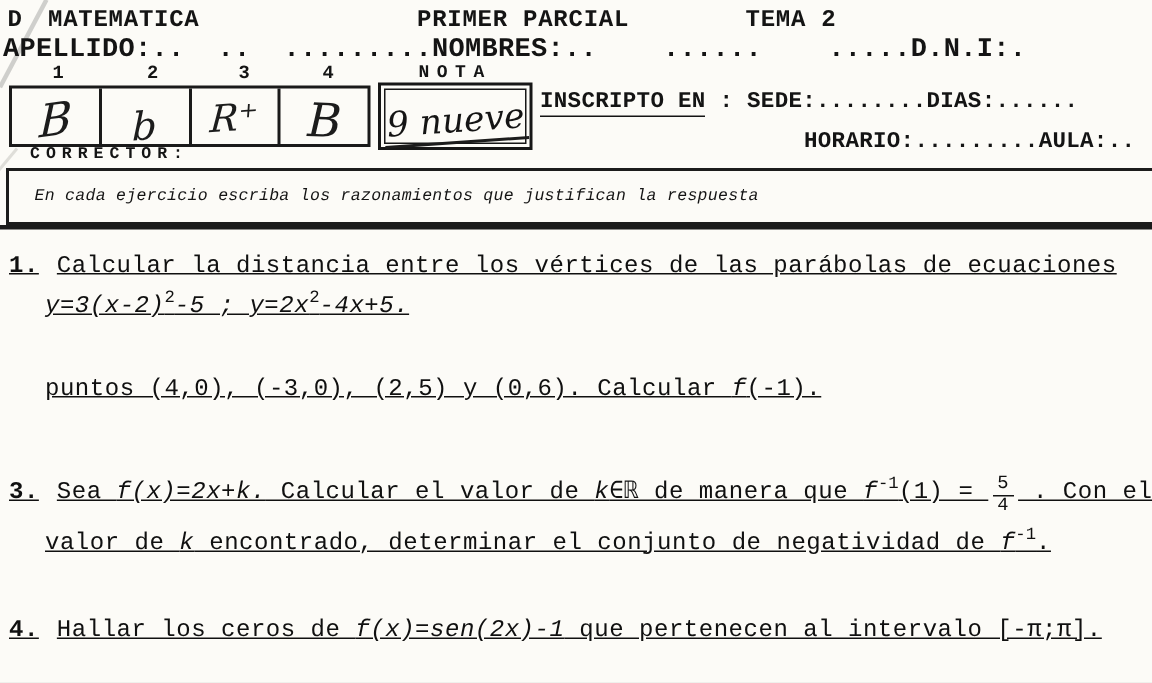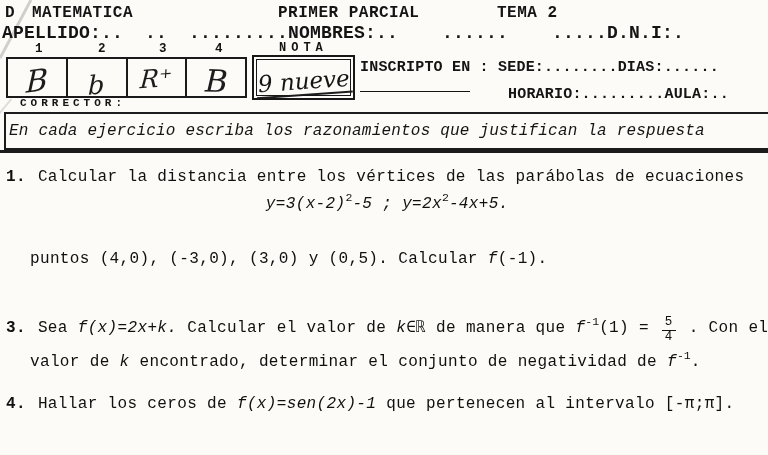--- a/index.html
+++ b/index.html
@@ -37,31 +37,31 @@
     display:flex;align-items:center;justify-content:center;overflow:visible;
   }
   .hwnota{
     font-family:"DejaVu Serif",serif;font-style:italic;font-size:23px;line-height:1;
     transform:rotate(-4deg);border-bottom:2px solid #1c1c1c;
     padding:0 2px 1px 2px;position:relative;top:5px;white-space:pre;
   }
   .notalabel{font-size:12px;font-weight:bold;letter-spacing:5px;text-align:right;}
   .corrector{font-size:11px;font-weight:bold;letter-spacing:4px;}
   .insc{font-size:15px;font-weight:bold;letter-spacing:.2px;}
-  .insc .ul{border-bottom:1.6px solid #141414;padding-bottom:15px;}
+  .insc .ul{border-bottom:1.6px solid #141414;padding-bottom:1px;}
   .banner{
     position:absolute;left:4px;top:112px;width:780px;height:34px;
     border:2px solid #1c1c1c;display:flex;align-items:center;
   }
   .banner .txt{
-    font-style:italic;font-size:16px;letter-spacing:.2px;padding-left:3px;white-space:pre;
+    font-style:italic;font-size:11px;letter-spacing:.2px;padding-left:17px;white-space:pre;
   }
   .rule{position:absolute;left:0;top:150px;width:768px;height:2.5px;background:#1b1b1b;}
   .ex{position:absolute;left:6px;font-size:16px;letter-spacing:.35px;color:#101010;}
-  .ex .line{white-space:pre;line-height:20px;}
+  .ex .line{white-space:pre;line-height:20px;text-decoration:underline;}
   .ex .line2{margin-top:7px;}
   .ex .num{font-weight:bold;}
   .ex .indent{padding-left:12px;}
   .sup{font-size:11.5px;position:relative;top:-7px;letter-spacing:0;}
   .frac{
     display:inline-block;vertical-align:-8px;text-align:center;
     font-size:12.5px;line-height:1.1;margin:0 3px;
   }
   .frac .fnum{display:block;padding:0 3px;border-bottom:1.4px solid #141414;}
   .frac .fden{display:block;}
@@ -109,38 +109,38 @@
 
   <div class="notabox">
     <div class="inner">
       <span class="hwnota">9 nueve</span>
     </div>
   </div>
 
   <span class="abs corrector" style="left:20px;top:97px;">CORRECTOR:</span>
 
   <div class="abs insc" style="left:360px;top:59px;"><span class="ul">INSCRIPTO EN</span><span> : SEDE:........DIAS:......</span></div>
-  <span class="abs insc" style="left:508px;top:86px;font-family:Liberation Mono, monospace;">HORARIO:.........AULA:..</span>
+  <span class="abs insc" style="left:536px;top:86px;font-family:Liberation Mono, monospace;">HORARIO:.........AULA:..</span>
 
   <div class="banner">
     <span class="txt">En cada ejercicio escriba los razonamientos que justifican la respuesta</span>
   </div>
   <div class="rule"></div>
 
   <div class="ex" style="top:167px;">
     <div class="line"><span class="num">1.</span><span class="indent">Calcular la distancia entre los vértices de las parábolas de ecuaciones</span></div>
-    <div class="line line2" style="padding-left:24px;text-align:center;"><span class="it">y=3(x-2)</span><span class="sup">2</span><span class="it">-5 ; y=2x</span><span class="sup">2</span><span class="it">-4x+5.</span></div>
+    <div class="line line2" style="padding-left:24px;"><span class="it">y=3(x-2)</span><span class="sup">2</span><span class="it">-5 ; y=2x</span><span class="sup">2</span><span class="it">-4x+5.</span></div>
   </div>
 
   <div class="ex" style="top:242px;">
-    <div class="line line2" style="padding-left:24px;"><span>puntos (4,0), (-3,0), (3,0) y (0,5). Calcular </span><span class="it">f</span><span>(-1).</span></div>
+    <div class="line line2" style="padding-left:24px;"><span>puntos (4,0), (-3,0), (2,5) y (0,6). Calcular </span><span class="it">f</span><span>(-1).</span></div>
   </div>
 
   <div class="ex" style="top:316px;">
     <div class="line"><span class="num">3.</span><span class="indent">Sea </span><span class="it">f(x)=2x+k.</span><span> Calcular el valor de </span><span class="it">k</span><span>∈ℝ de manera que </span><span class="it">f</span><span class="sup">-1</span><span>(1) = </span><span class="frac"><span class="fnum">5</span><span class="fden">4</span></span><span> . Con el</span></div>
     <div class="line line2" style="padding-left:24px;"><span>valor de </span><span class="it">k</span><span> encontrado, determinar el conjunto de negatividad de </span><span class="it">f</span><span class="sup">-1</span><span>.</span></div>
   </div>
 
-  <div class="ex" style="top:394px;">
+  <div class="ex" style="top:410px;">
     <div class="line"><span class="num">4.</span><span class="indent">Hallar los ceros de </span><span class="it">f(x)=sen(2x)-1</span><span> que pertenecen al intervalo [-π;π].</span></div>
   </div>
 
 </div>
 
 </body></html>

